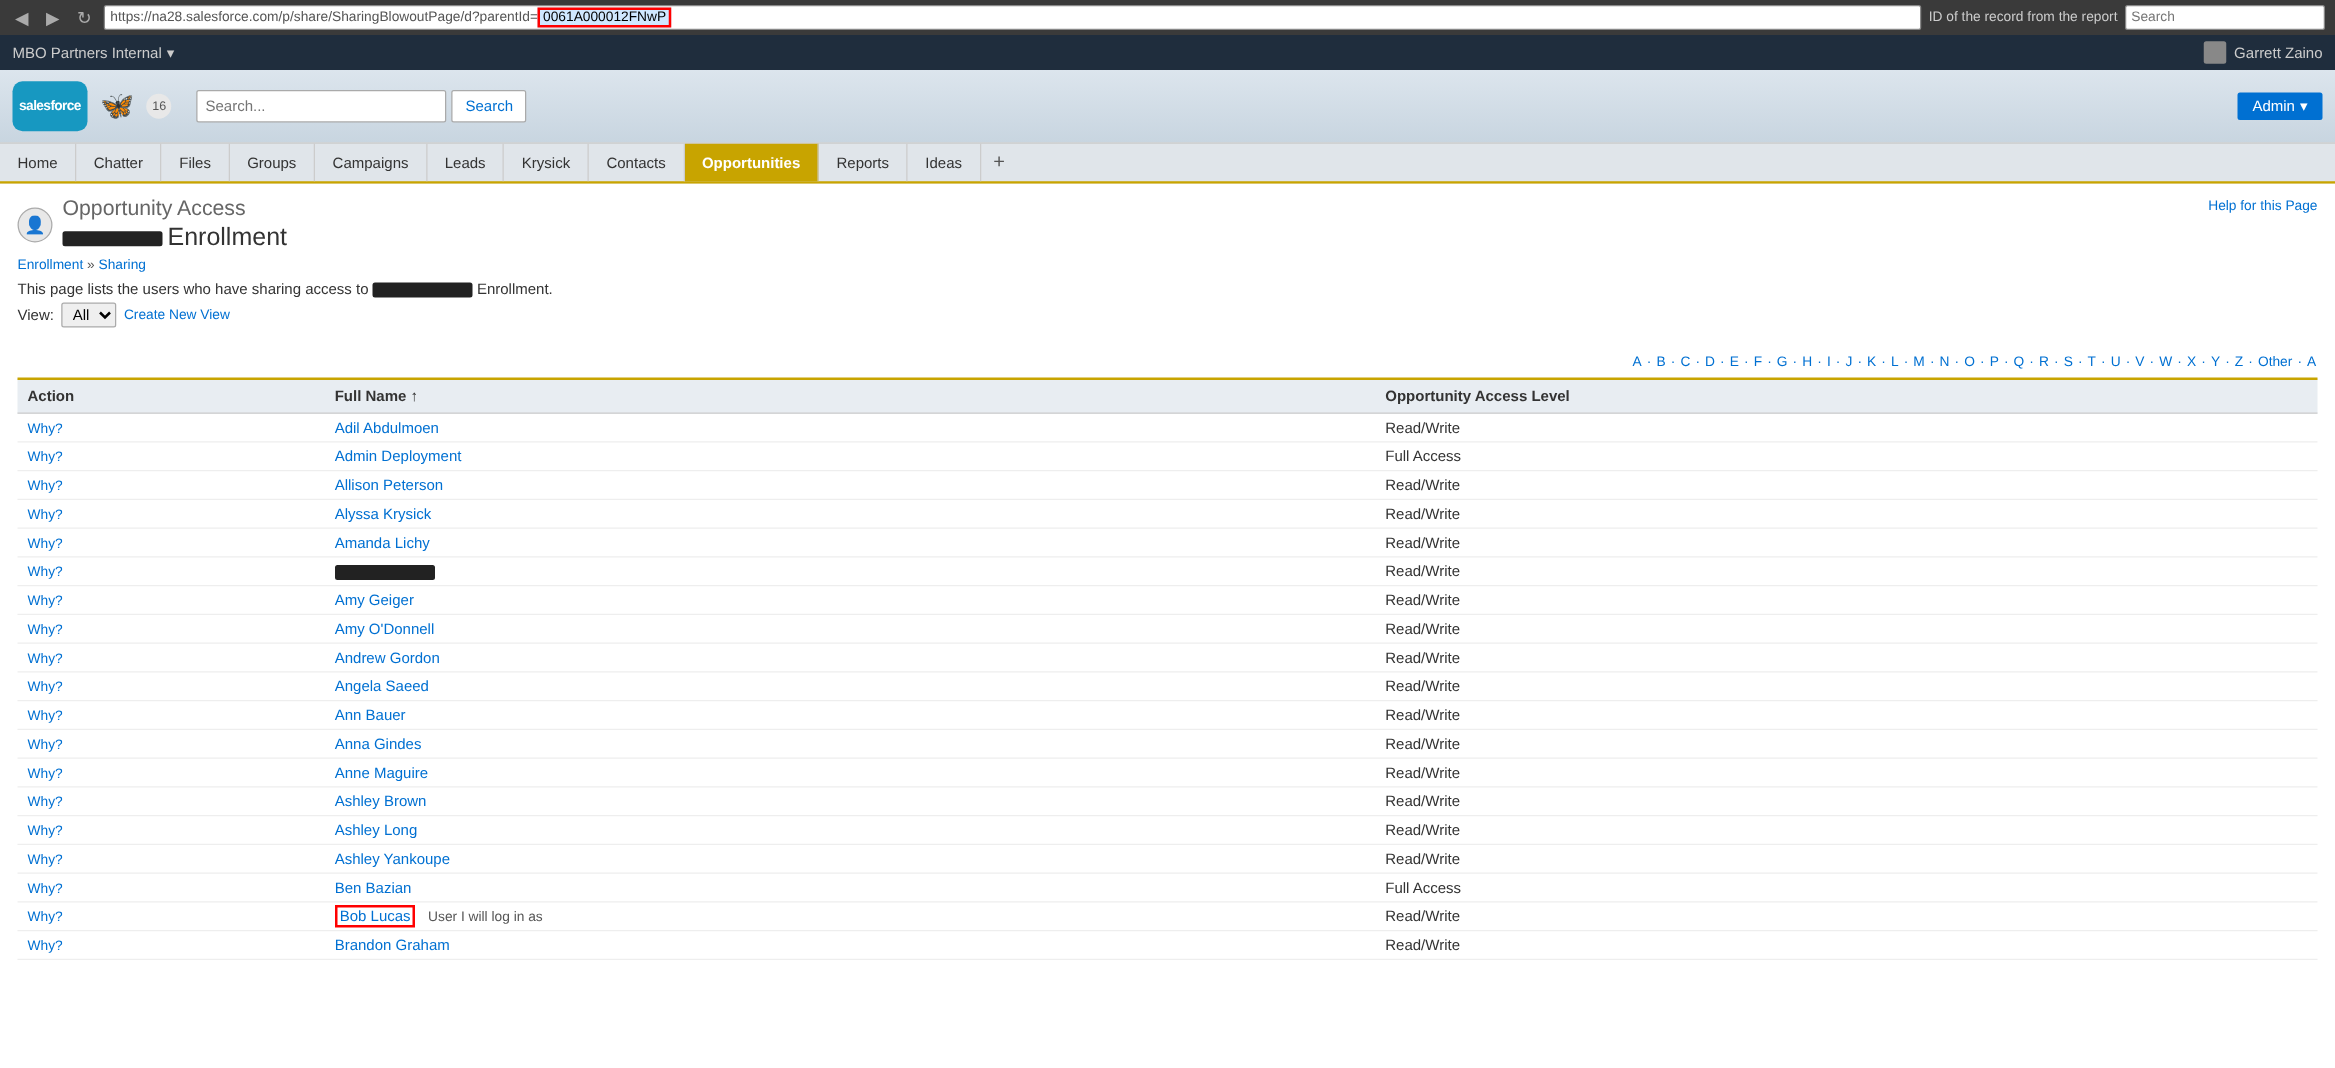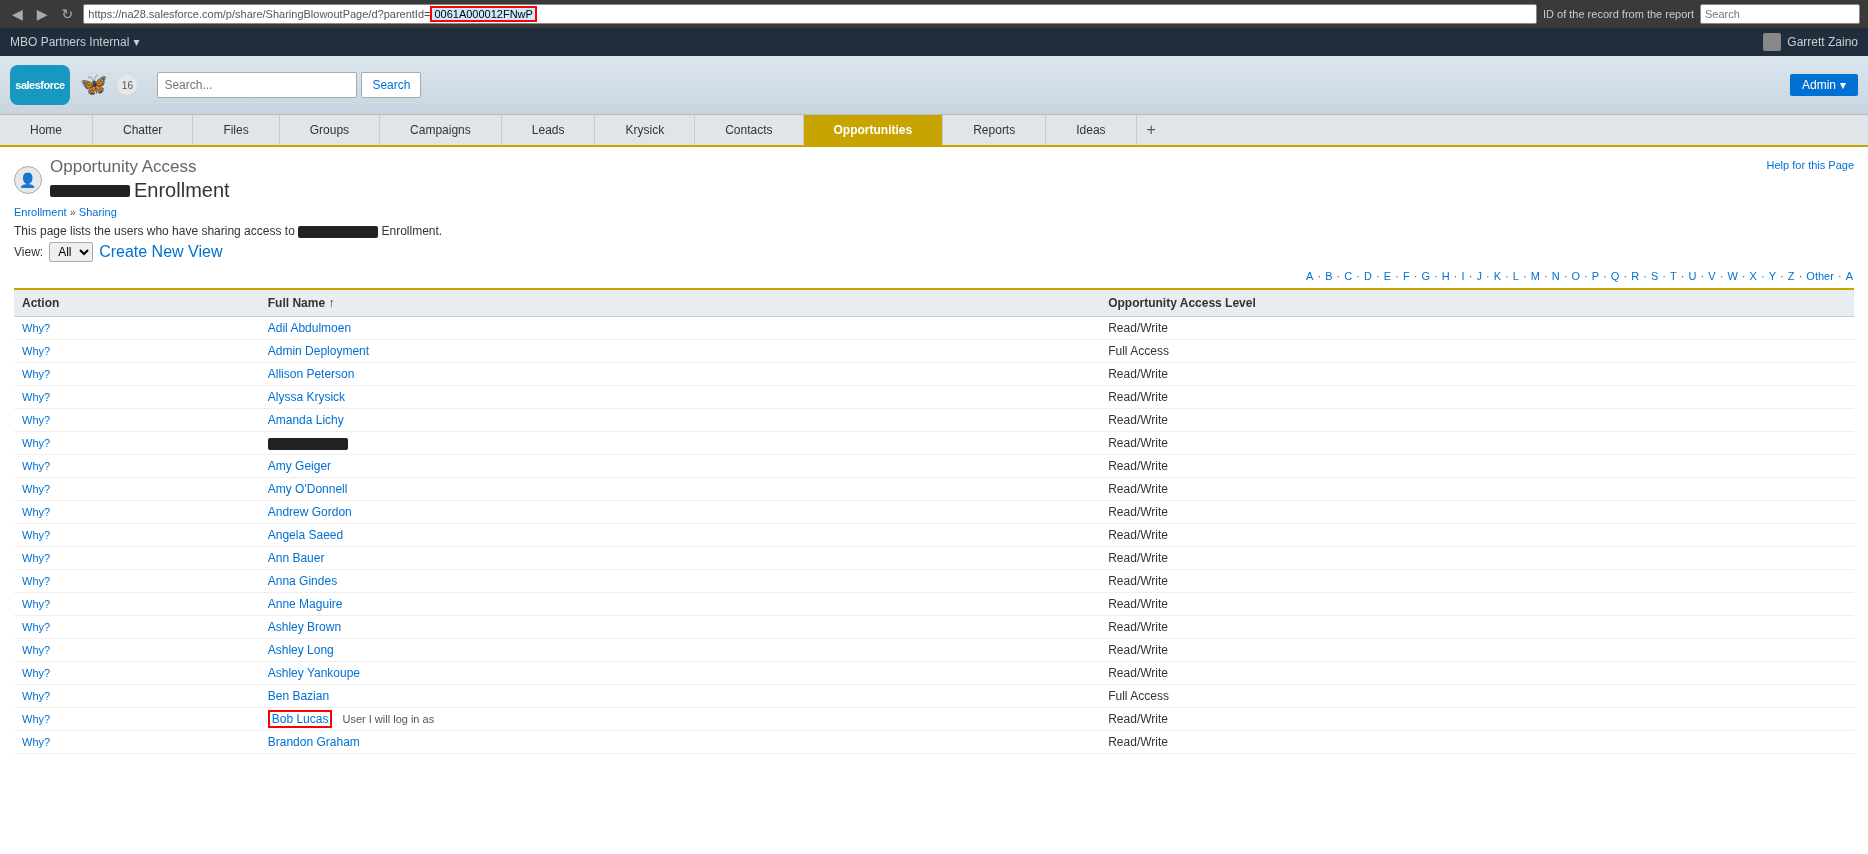--- a/index.html
+++ b/index.html
@@ -162,21 +162,21 @@
 
     
     .sf-nav {
       background: #e0e5ea;
       border-bottom: 2px solid #c8a400;
       display: flex;
       align-items: stretch;
       height: 32px;
     }
     .sf-nav-item {
-      padding: 0 30px;
+      padding: 0 14px;
       display: flex;
       align-items: center;
       font-size: 12px;
       color: #333;
       cursor: pointer;
       border-right: 1px solid #ccc;
       text-decoration: none;
       white-space: nowrap;
     }
     .sf-nav-item.active {
@@ -262,33 +262,33 @@
       min-width: 80px;
       height: 12px;
       vertical-align: middle;
     }
 
     
     .view-controls {
       display: flex;
       align-items: center;
       gap: 6px;
-      margin-bottom: 8px;
+      margin-bottom: 22px;
     }
     .view-label { font-size: 12px; color: #333; }
     .view-select {
       border: 1px solid #aaa;
       border-radius: 2px;
       padding: 1px 4px;
       font-size: 12px;
     }
     .create-new-view {
       color: #0070d2;
       text-decoration: none;
-      font-size: 16px;
+      font-size: 11px;
     }
 
     
     .alpha-nav {
       text-align: right;
       font-size: 11px;
       margin-bottom: 6px;
       color: #0070d2;
     }
     .alpha-nav a {

